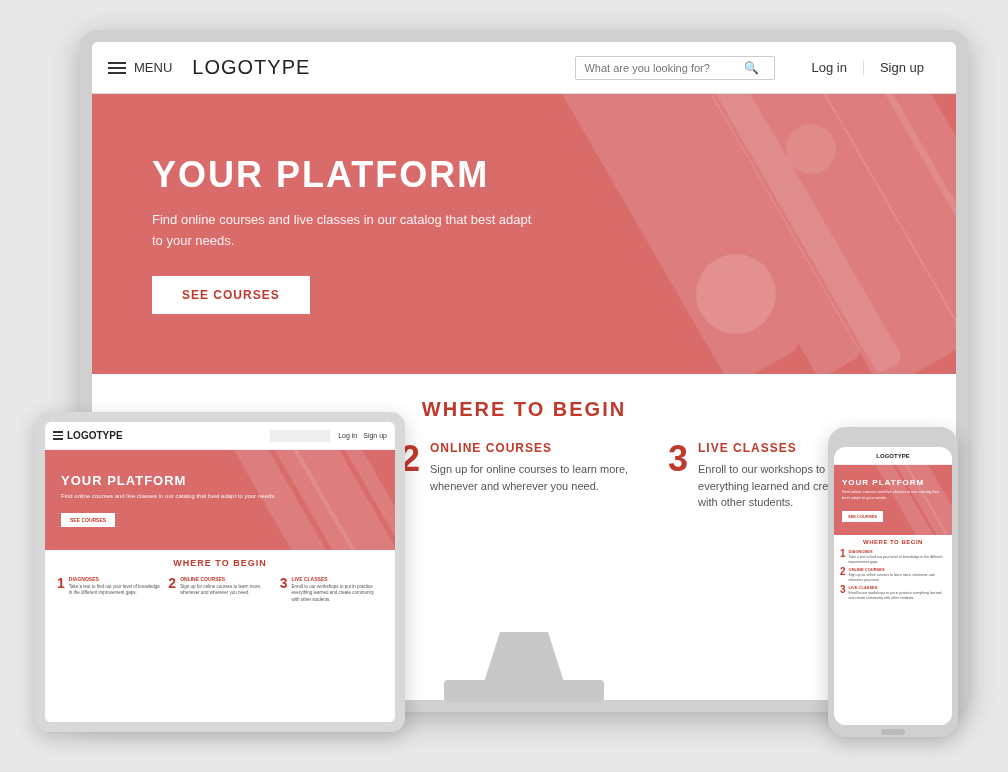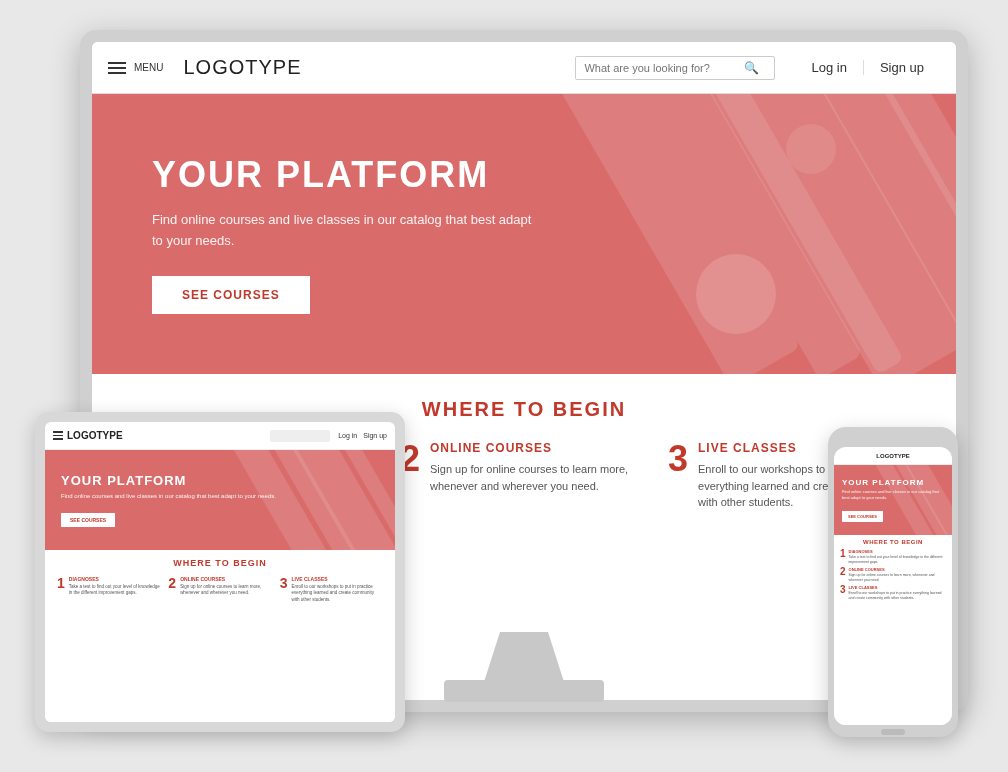--- a/index.html
+++ b/index.html
@@ -85,21 +85,21 @@
       margin-right: 8px;
       cursor: pointer;
     }
     .menu-icon span {
       display: block;
       width: 18px;
       height: 2px;
       background: #333;
     }
     .menu-label {
-      font-size: 10px;
+      font-size: 13px;
       color: #333;
       margin-right: 20px;
     }
 
     .logo {
       font-size: 20px;
       font-weight: 700;
       letter-spacing: 1px;
       color: #222;
       margin-right: auto;

